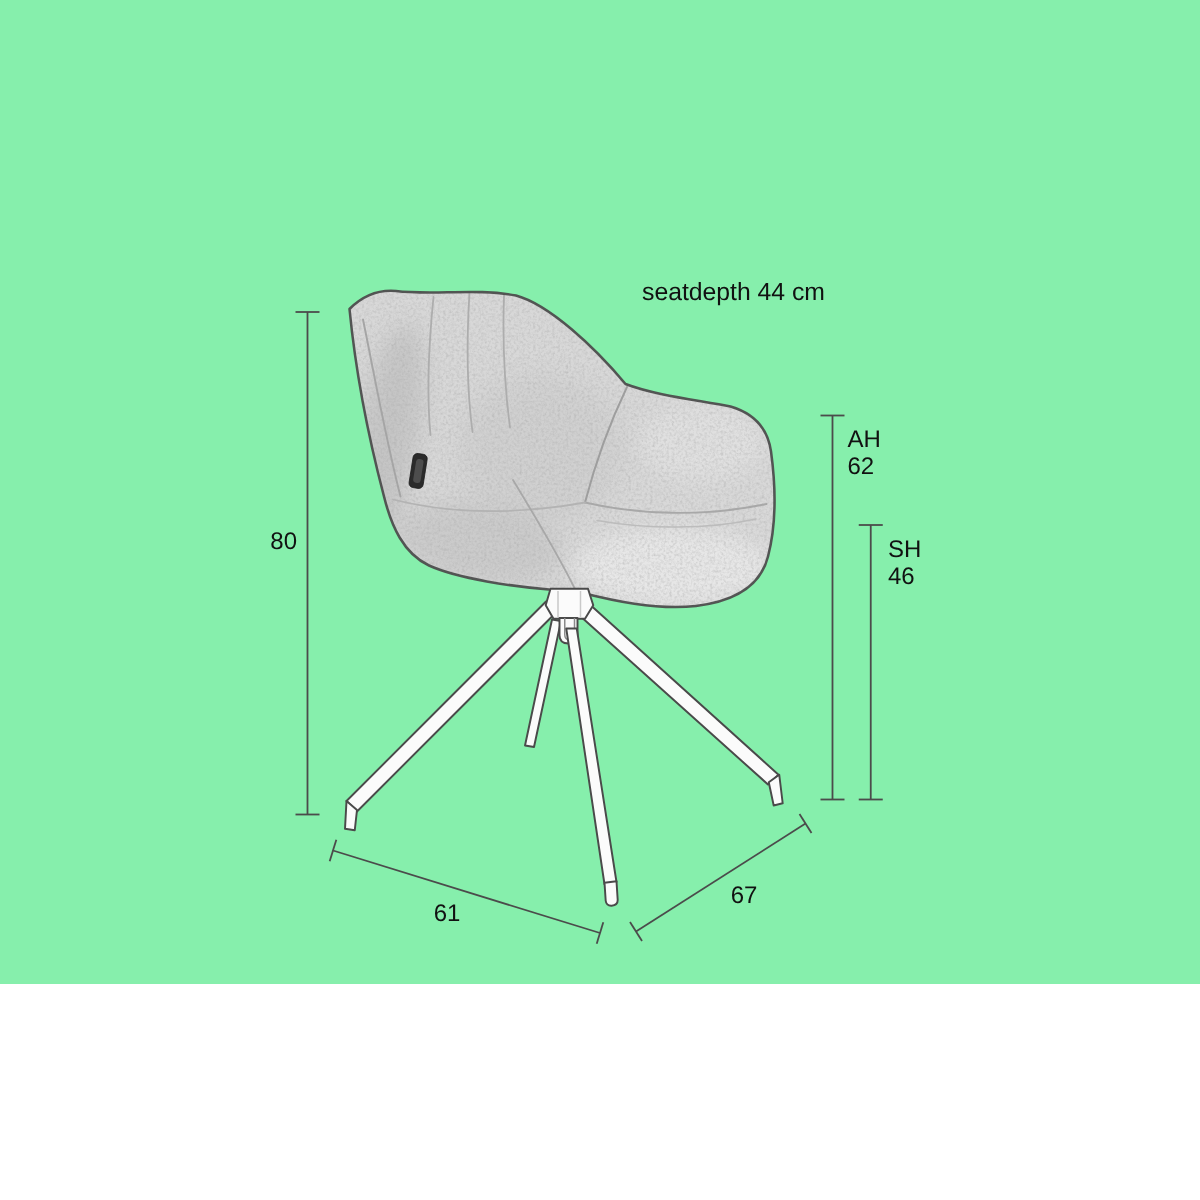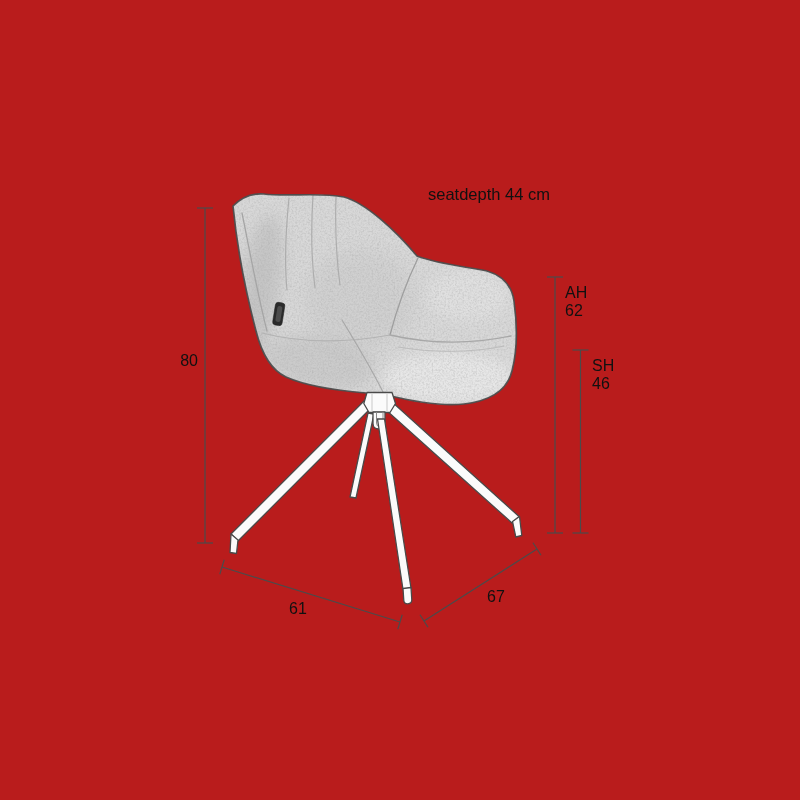--- a/index.html
+++ b/index.html
@@ -3,22 +3,22 @@
 <meta charset="utf-8">
 <style>
   html, body {
     margin: 0;
     padding: 0;
     background: #ffffff;
   }
   .canvas {
     position: relative;
     width: 800px;
-    height: 800px;
-    background: #b91c1c;
+    height: 656px;
+    background: #86efac;
     overflow: hidden;
     font-family: "Liberation Sans", sans-serif;
   }
   svg { display: block; }
   .dim-line {
     stroke: #4b4b4b;
     stroke-width: 1.2;
     fill: none;
   }
   .dim-text {

